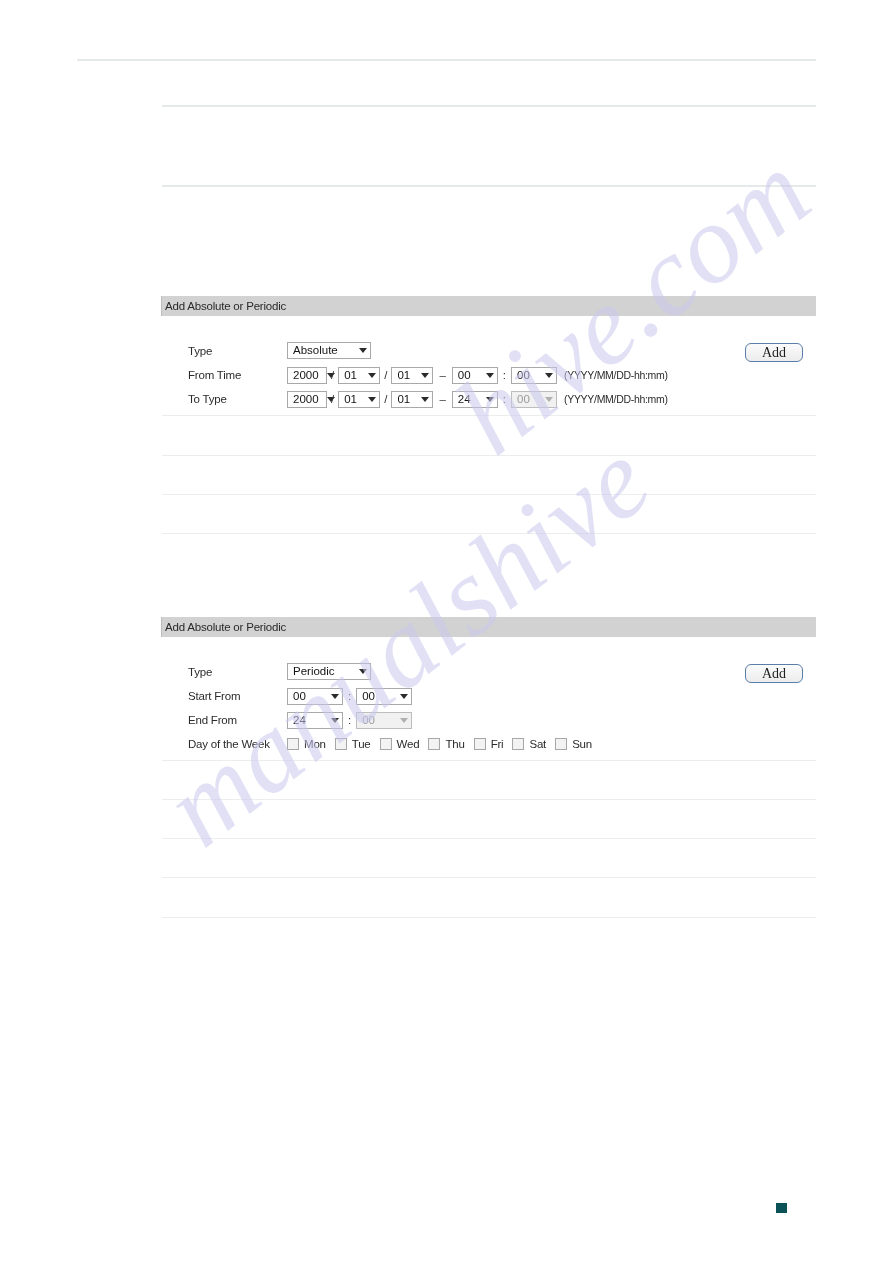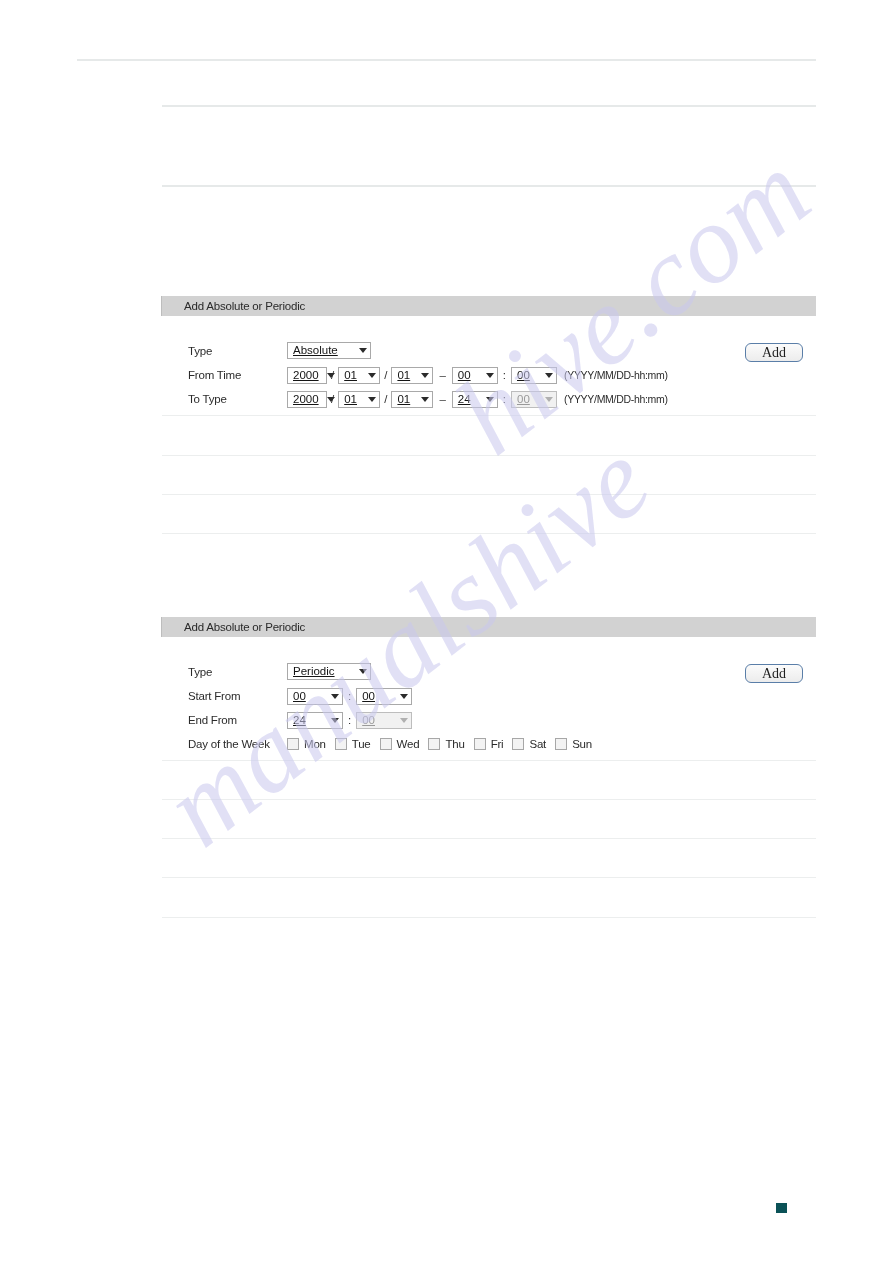--- a/index.html
+++ b/index.html
@@ -75,21 +75,21 @@
     width: 655px;
     z-index: 2;
   }
   .panel-header {
     height: 20px;
     background: #d2d2d2;
     border-left: 1px solid #bdbdbd;
     box-sizing: border-box;
     display: flex;
     align-items: center;
-    padding-left: 22px;
+    padding-left: 3px;
   }
   .panel-header-title {
     font-size: 11.5px;
     color: #2a2a2a;
     font-family: "Liberation Sans", sans-serif;
     letter-spacing: -0.2px;
   }
   .panel-body {
     padding-top: 22px;
     background: transparent;
@@ -123,21 +123,20 @@
     height: 17px;
     box-sizing: border-box;
     border: 1px solid #a9a9a9;
     background: #ffffff;
     font-size: 11.5px;
     color: #141414;
     padding: 0 3px 0 5px;
     line-height: 15px;
     position: relative;
     cursor: default;
-    text-decoration: underline;
   }
   .sel .sel-val {
     white-space: nowrap;
   }
   .sel .caret {
     width: 0; height: 0;
     border-left: 4px solid transparent;
     border-right: 4px solid transparent;
     border-top: 5px solid #2b2b2b;
     margin-left: 8px;

